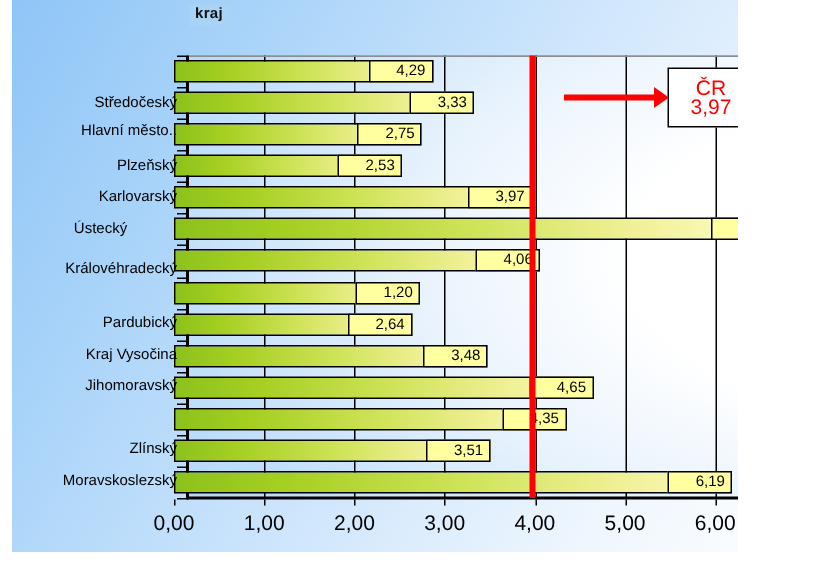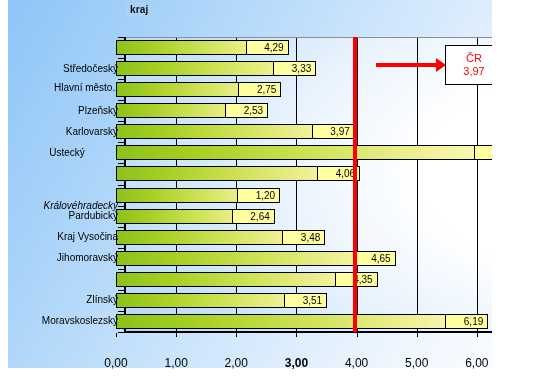--- a/index.html
+++ b/index.html
@@ -146,22 +146,22 @@
     position: absolute;
     left: 6px;
     top: 37px;
     width: 104px;
     height: 295px;
   }
 
   
   .val-label {
     position: absolute;
-    top: 356px;
-    font-size: 12px;
+    top: 340px;
+    font-size: 14px;
     color: #000000;
     transform: translateX(-50%);
     white-space: nowrap;
   }
   .val-tick {
     position: absolute;
     top: 333px;
     width: 1px;
     height: 4px;
     background: #000000;
@@ -181,21 +181,21 @@
     position: absolute;
     left: 437px;
     top: 45px;
     width: 58px;
     height: 40px;
     background: #ffffff;
     border: 1px solid #000000;
     box-sizing: border-box;
     text-align: center;
     color: #ff0000;
-    font-size: 11px;
+    font-size: 14px;
     line-height: 13px;
     padding-top: 6px;
   }
   #cr-box-name { font-weight: normal; display: block; }
   #cr-box-value { display: block; }
 
   
   #cr-arrow-shaft {
     position: absolute;
     left: 368px;
@@ -288,21 +288,21 @@
         <div class="cat-tick" style="top: 290px;"></div>
         <div class="cat-tick" style="top: 311px;"></div>
         <div class="cat-tick" style="top: 332px;"></div>
       </div>
     <div id="cat-labels">
         <div class="cat-label" style="top: 4.53571px; margin-top: 40px;">Hlavní město..</div>
         <div class="cat-label" style="top: 25.6071px;">Středočeský</div>
         <div class="cat-label" style="top: 67.75px;">Plzeňský</div>
         <div class="cat-label" style="top: 88.8214px;">Karlovarský</div>
         <div class="cat-label" style="top: 109.893px; text-align: center;">Ústecký</div>
-        <div class="cat-label" style="top: 163px; font-style: italic;">Královéhradecký</div>
+        <div class="cat-label" style="top: 137px;">Královéhradecký</div>
         <div class="cat-label" style="top: 173.107px;">Pardubický</div>
         <div class="cat-label" style="top: 194.179px;">Kraj Vysočina</div>
         <div class="cat-label" style="top: 215.25px;">Jihomoravský</div>
         <div class="cat-label" style="top: 257.393px;">Zlínský</div>
         <div class="cat-label" style="top: 278.464px;">Moravskoslezský</div>
       </div>
 
     <div id="val-ticks">
         <div class="val-tick" style="left: 108px;"></div>
         <div class="val-tick" style="left: 168.143px;"></div>
@@ -310,21 +310,21 @@
         <div class="val-tick" style="left: 288.429px;"></div>
         <div class="val-tick" style="left: 348.571px;"></div>
         <div class="val-tick" style="left: 408.714px;"></div>
         <div class="val-tick" style="left: 468.857px;"></div>
         <div class="val-tick" style="left: 529px;"></div>
       </div>
     <div id="val-labels">
         <div class="val-label" style="left: 108px;">0,00</div>
         <div class="val-label" style="left: 168.143px;">1,00</div>
         <div class="val-label" style="left: 228.286px;">2,00</div>
-        <div class="val-label" style="left: 288.429px; font-weight: bold;">3,00</div>
+        <div class="val-label" style="left: 288.429px;">3,00</div>
         <div class="val-label" style="left: 348.571px;">4,00</div>
         <div class="val-label" style="left: 408.714px;">5,00</div>
         <div class="val-label" style="left: 468.857px;">6,00</div>
         <div class="val-label" style="left: 529px;">7,00</div>
       </div>
 
     <div id="cr-line" style="left: 344.767px;"></div>
 
     <div id="cr-arrow-shaft"></div>
     <div id="cr-arrow-head"></div>

